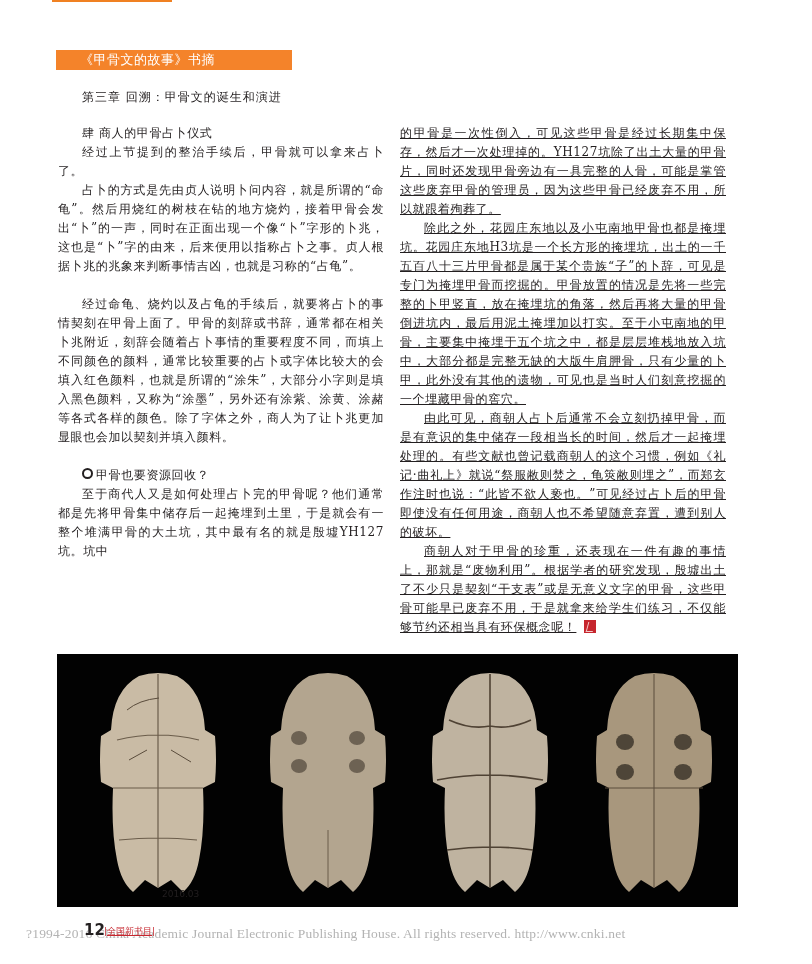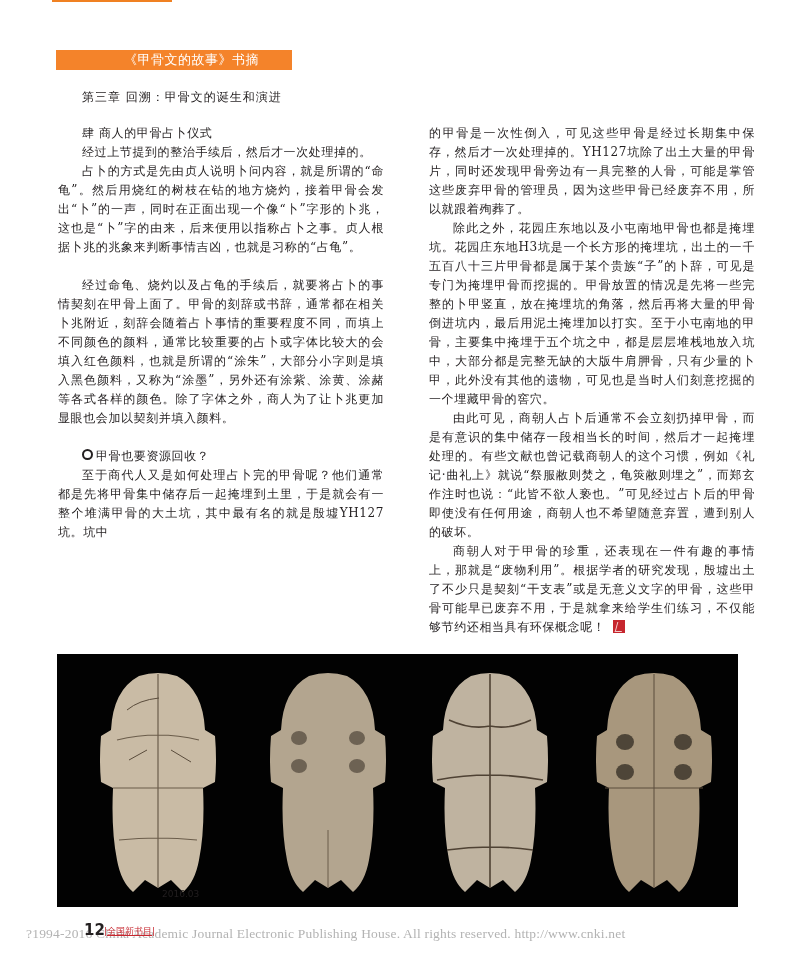--- a/index.html
+++ b/index.html
@@ -1,26 +1,26 @@
 <!DOCTYPE html>
 <html><head>
 <meta charset="utf-8">
 <style>
   html, body { margin: 0; padding: 0; background: #ffffff; }
   body { width: 812px; height: 964px; position: relative; overflow: hidden;
          font-family: "DejaVu Serif", "Liberation Serif", serif; color: #231f20; }
   .top-bar { position: absolute; left: 52px; top: 0; width: 120px; height: 2px; background: #f08122; }
   .banner { position: absolute; left: 56px; top: 50px; width: 236px; height: 20px; background: #f4832a;
             color: #fff; font-family: "DejaVu Sans", "Liberation Sans", sans-serif; font-size: 13px;
-            line-height: 20px; box-sizing: border-box; padding-left: 68px; letter-spacing: 0.5px; }
+            line-height: 20px; box-sizing: border-box; padding-left: 24px; letter-spacing: 0.5px; }
   .chapter { position: absolute; left: 82px; top: 89px; font-size: 12px; letter-spacing: 1px; }
   .col { position: absolute; top: 124px; width: 326px; font-size: 12px; line-height: 19px;
          text-align: justify; text-justify: inter-character; letter-spacing: 0.6px; }
   .col.left { left: 58px; }
-  .col.right { left: 429px; top: 124px; }
+  .col.right { left: 400px; top: 124px; text-decoration: underline; }
   .col p { margin: 0; text-indent: 2em; }
   .col p.noindent { text-indent: 0; }
   .col .heading { margin: 0; text-indent: 2em; }
   .col .gap { height: 19px; }
   .qhead { margin: 0; text-indent: 2em; }
   .qhead .ring { display: inline-block; width: 7px; height: 7px; border: 2px solid #231f20; border-radius: 50%;
                  margin-right: 3px; vertical-align: 0px; box-sizing: content-box; text-indent: 0; }
   .seal { display: inline-block; width: 12px; height: 13px; background: #c6262e; vertical-align: -2px;
           margin-left: 8px; position: relative; }
   .seal::after { content: ""; position: absolute; left: 3px; top: 2px; width: 6px; height: 9px;
@@ -43,21 +43,21 @@
 <div class="top-bar"></div>
 
 <div class="banner">
   <span>《甲骨文的故事》书摘</span>
 </div>
 
 <div class="chapter">第三章  回溯：甲骨文的诞生和演进</div>
 
 <div class="col left">
   <p class="heading">肆 商人的甲骨占卜仪式</p>
-  <p>经过上节提到的整治手续后，然后才一次处理掉的。</p>
+  <p>经过上节提到的整治手续后，甲骨就可以拿来占卜了。</p>
   <p>占卜的方式是先由贞人说明卜问内容，就是所谓的“命龟”。然后用烧红的树枝在钻的地方烧灼，接着甲骨会发出“卜”的一声，同时在正面出现一个像“卜”字形的卜兆，这也是“卜”字的由来，后来便用以指称占卜之事。贞人根据卜兆的兆象来判断事情吉凶，也就是习称的“占龟”。</p>
   <div class="gap"></div>
   <p>经过命龟、烧灼以及占龟的手续后，就要将占卜的事情契刻在甲骨上面了。甲骨的刻辞或书辞，通常都在相关卜兆附近，刻辞会随着占卜事情的重要程度不同，而填上不同颜色的颜料，通常比较重要的占卜或字体比较大的会填入红色颜料，也就是所谓的“涂朱”，大部分小字则是填入黑色颜料，又称为“涂墨”，另外还有涂紫、涂黄、涂赭等各式各样的颜色。除了字体之外，商人为了让卜兆更加显眼也会加以契刻并填入颜料。</p>
   <div class="gap"></div>
   <p class="qhead"><span class="ring"></span><span>甲骨也要资源回收？</span></p>
   <p>至于商代人又是如何处理占卜完的甲骨呢？他们通常都是先将甲骨集中储存后一起掩埋到土里，于是就会有一整个堆满甲骨的大土坑，其中最有名的就是殷墟YH127坑。坑中</p>
 </div>
 
 <div class="col right">
   <p class="noindent">的甲骨是一次性倒入，可见这些甲骨是经过长期集中保存，然后才一次处理掉的。YH127坑除了出土大量的甲骨片，同时还发现甲骨旁边有一具完整的人骨，可能是掌管这些废弃甲骨的管理员，因为这些甲骨已经废弃不用，所以就跟着殉葬了。</p>

